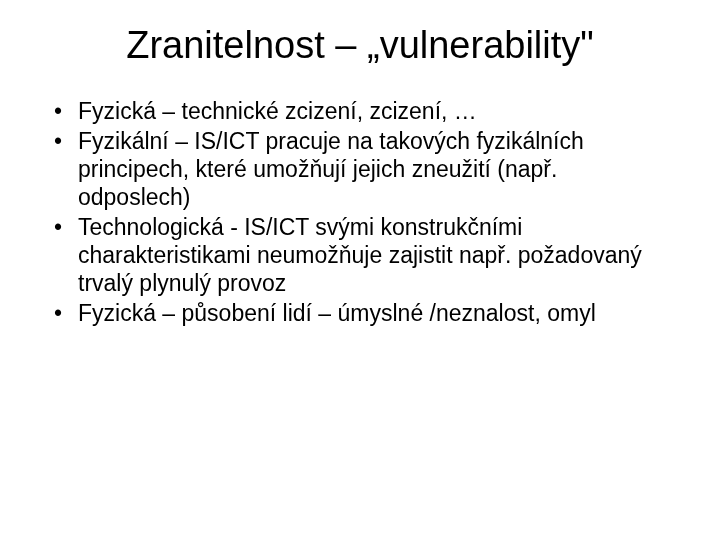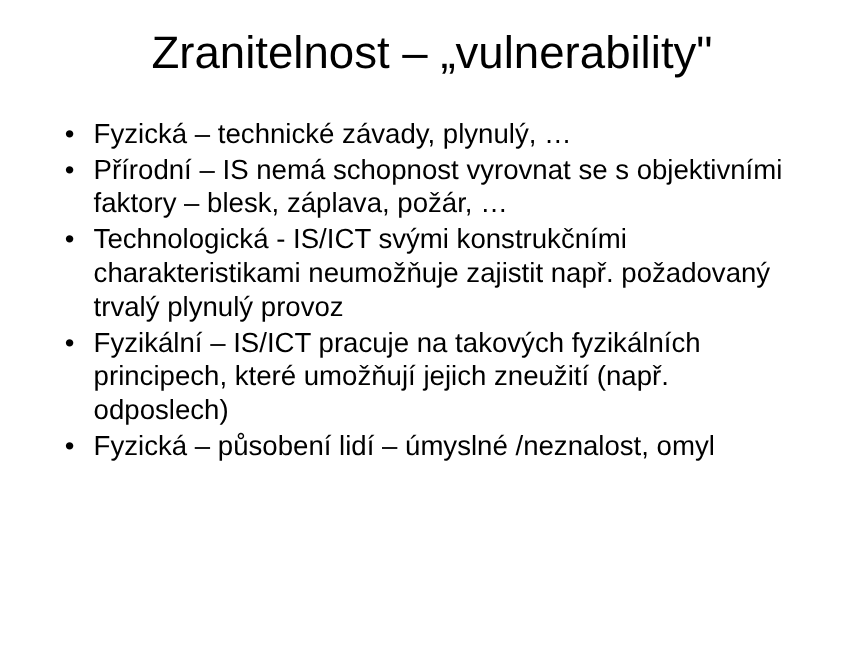--- a/index.html
+++ b/index.html
@@ -15,19 +15,18 @@
     top: 0;
     font-size: 23px;
   }
 </style>
 </head>
 <body>
 
 <div class="slide">
   <h1 class="title">Zranitelnost – „vulnerability"</h1>
   <ul class="list">
-    <li>Fyzická – technické závady, plynulý, …</li>
-    <li>Přírodní – IS nemá schopnost vyrovnat se s objektivními faktory – blesk, záplava, požár, …</li>
+    <li>Fyzická – technické zcizení, zcizení, …</li>
+    <li>Fyzikální – IS/ICT pracuje na takových fyzikálních principech, které umožňují jejich zneužití (např. odposlech)</li>
     <li>Technologická - IS/ICT svými konstrukčními charakteristikami neumožňuje zajistit např. požadovaný trvalý plynulý provoz</li>
-    <li>Fyzikální – IS/ICT pracuje na takových fyzikálních principech, které umožňují jejich zneužití (např. odposlech)</li>
     <li>Fyzická – působení lidí – úmyslné /neznalost, omyl</li>
   </ul>
 </div>
 
 </body></html>

